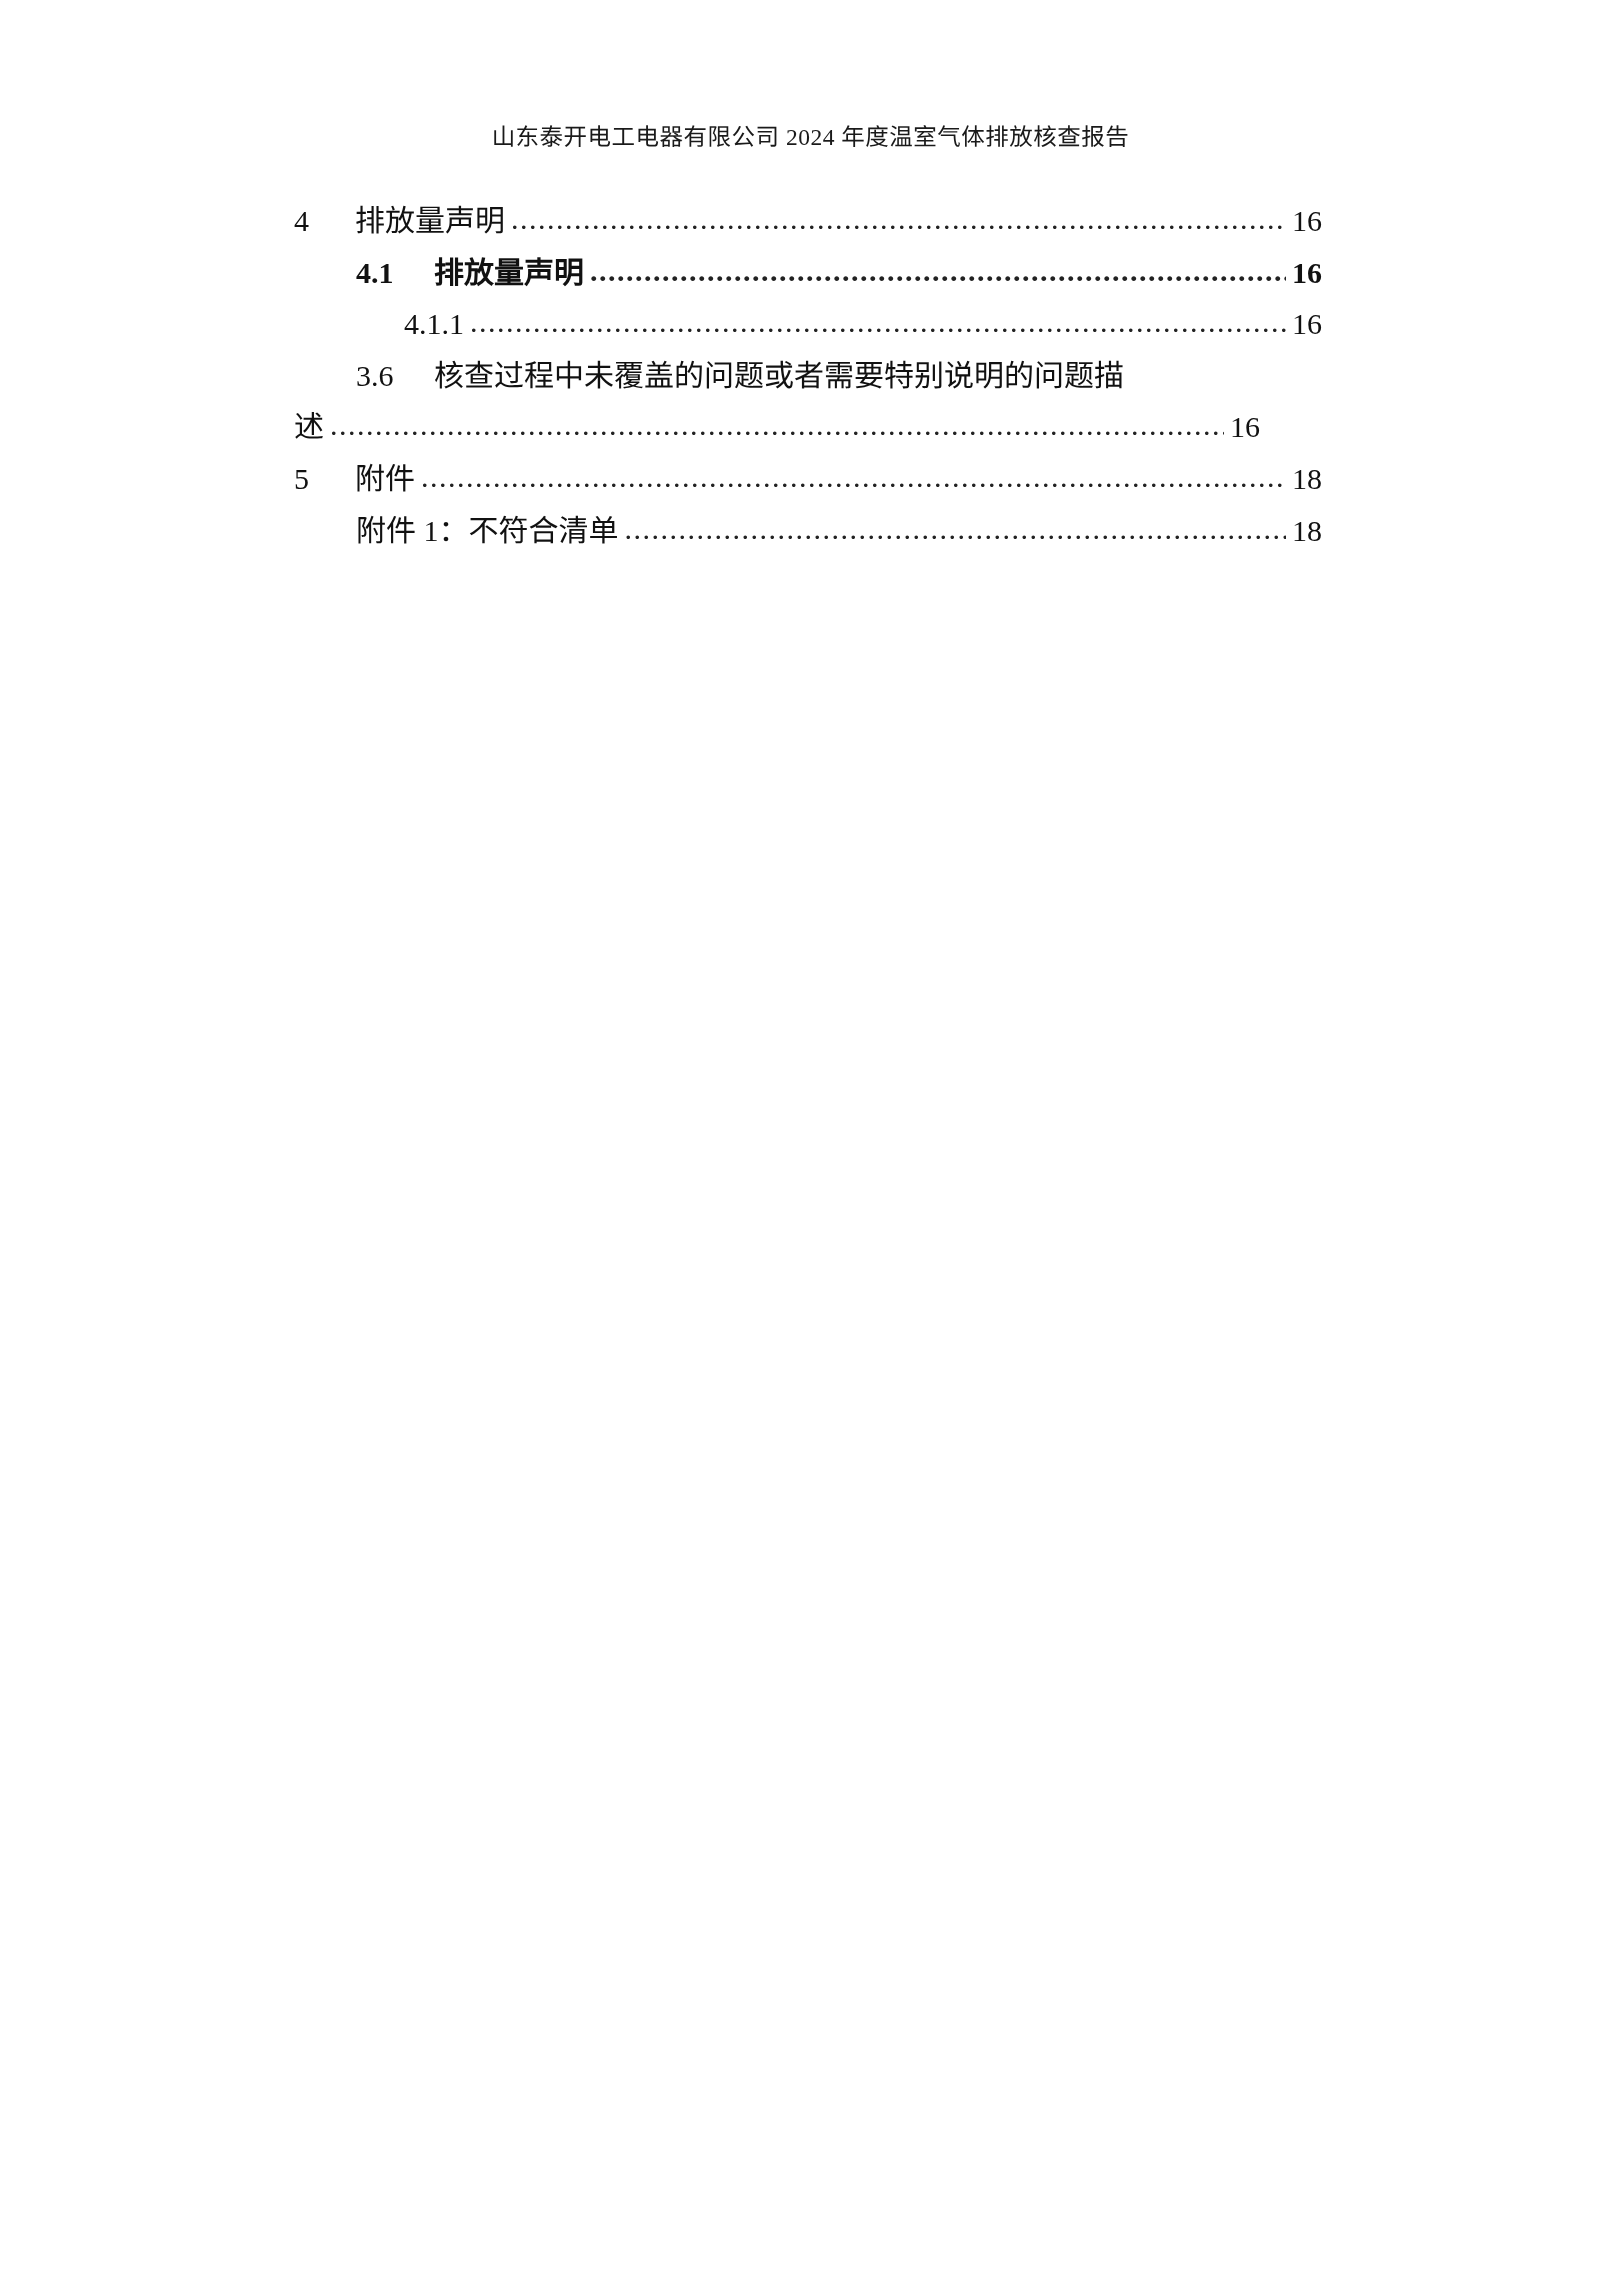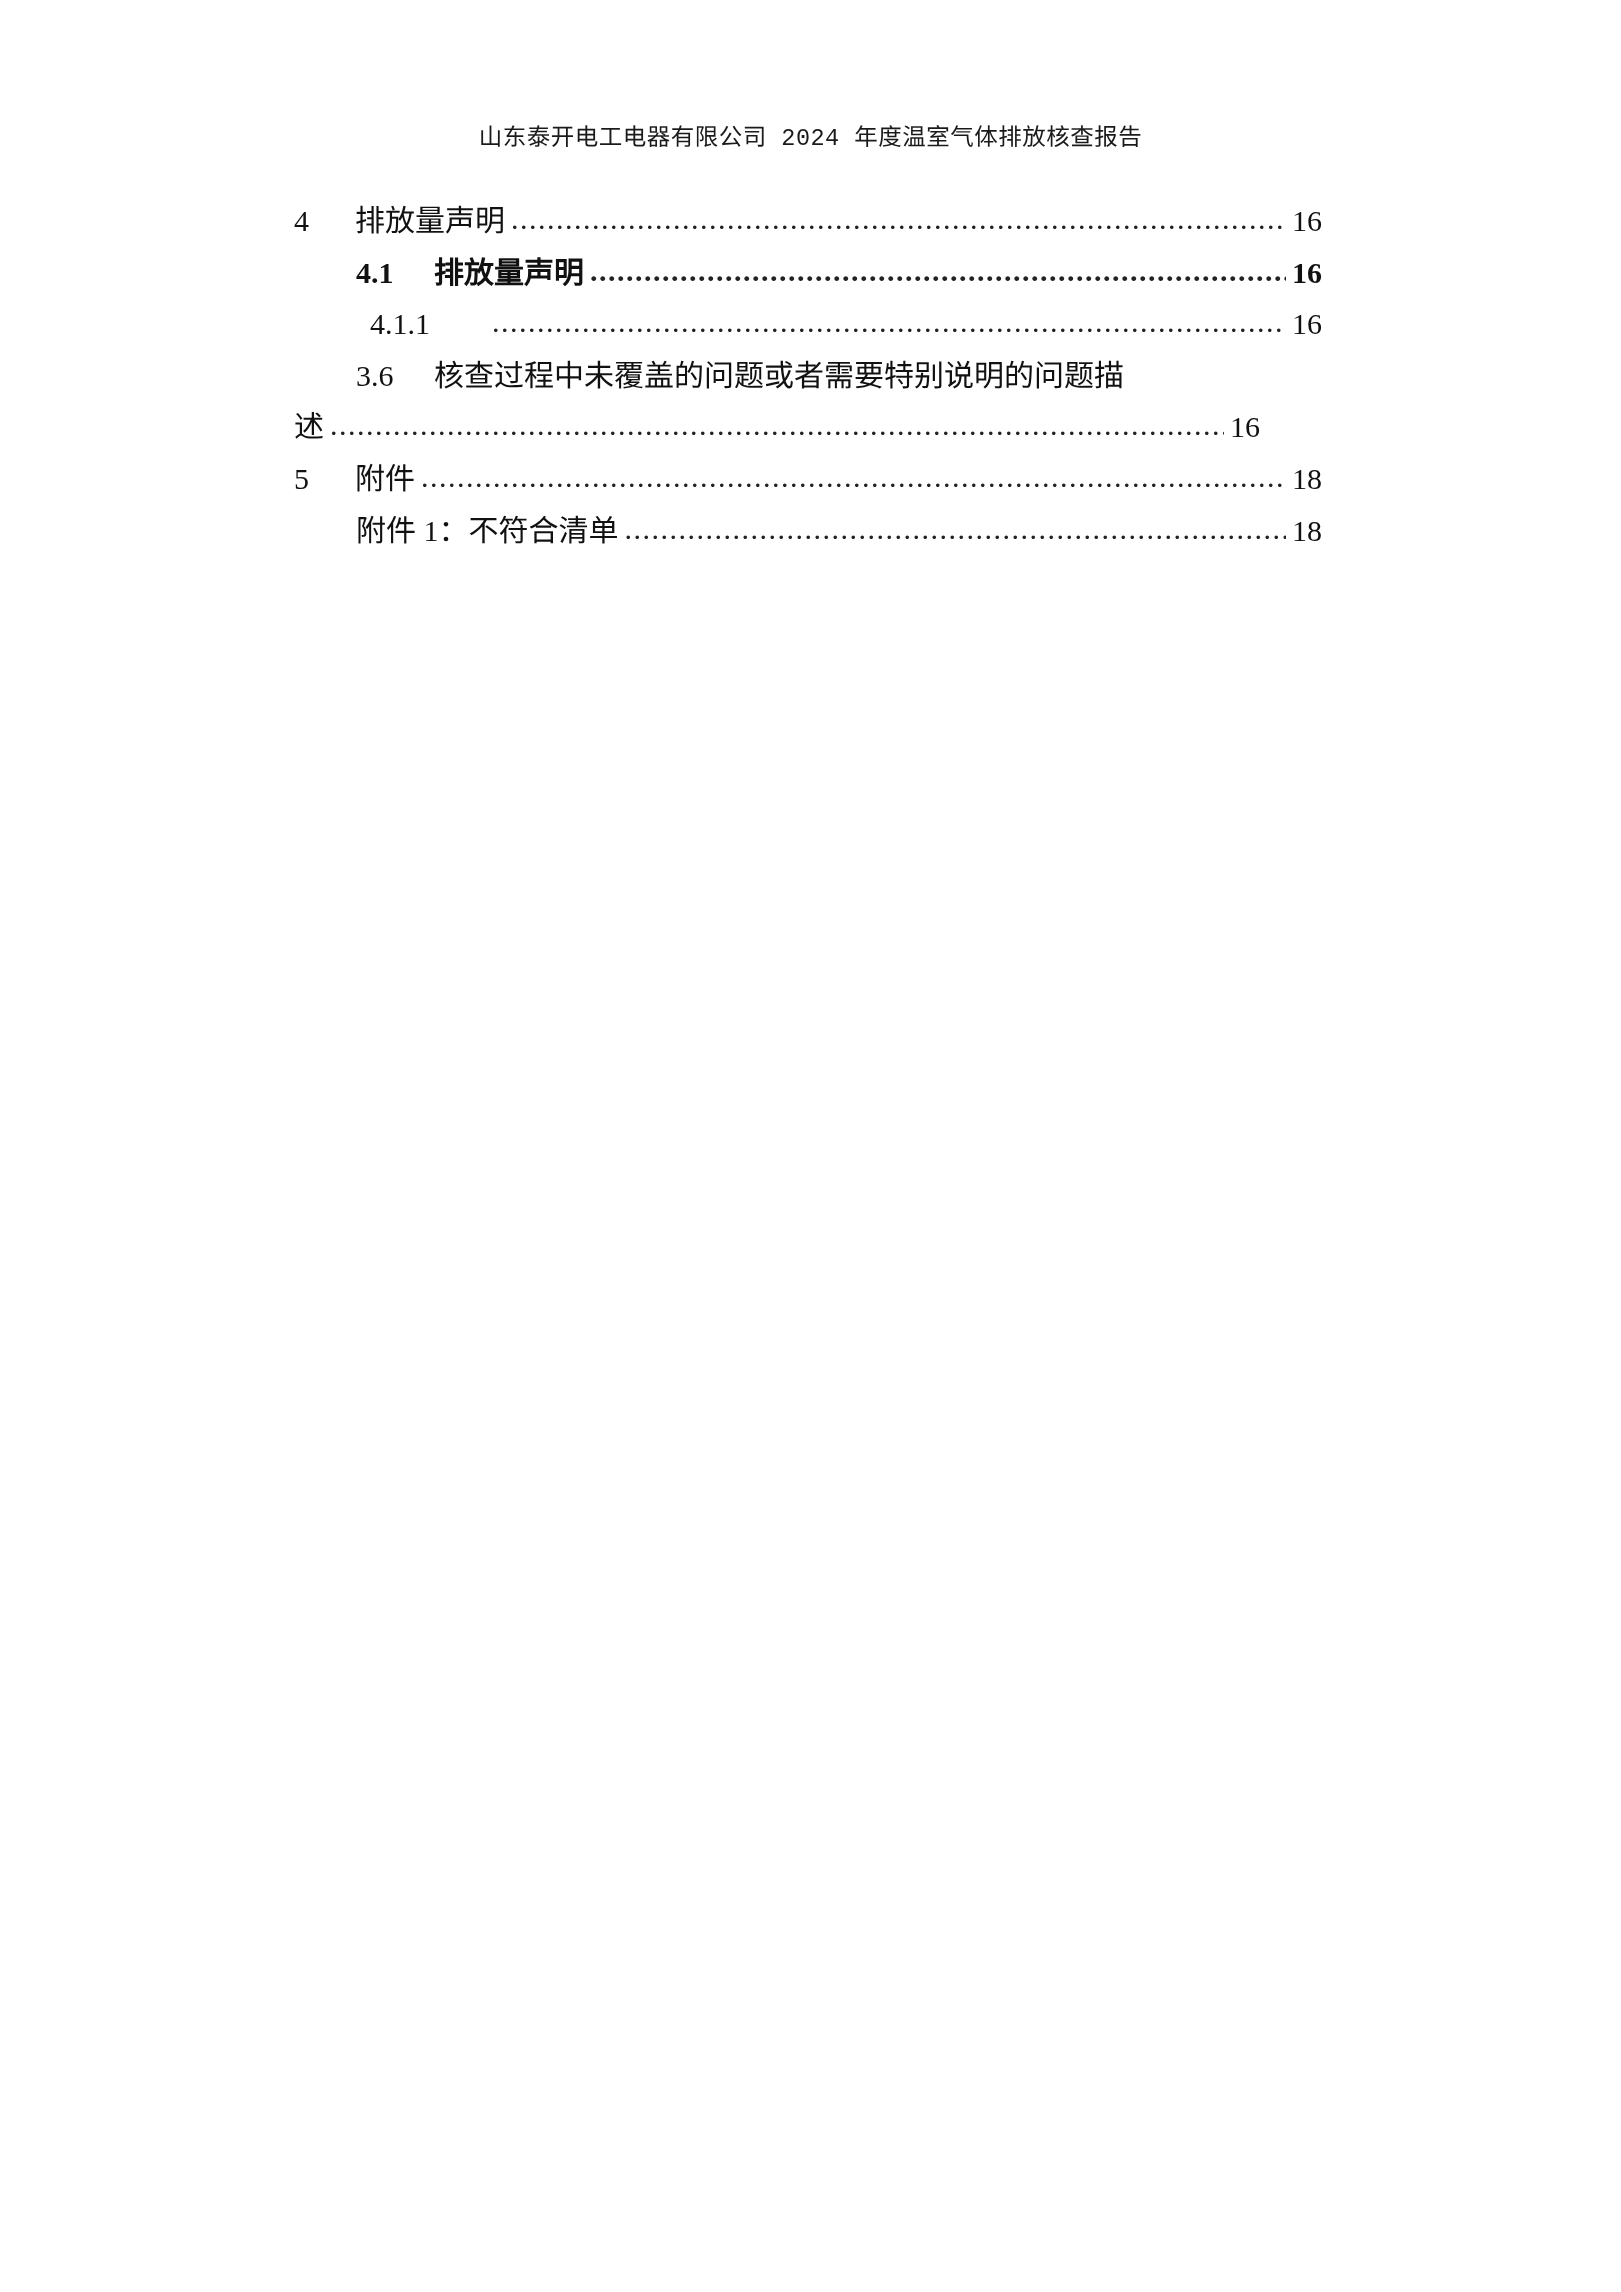--- a/index.html
+++ b/index.html
@@ -20,21 +20,21 @@
     width: 1621px;
     height: 2293px;
     box-sizing: border-box;
     padding: 0;
   }
   .header {
     text-align: center;
     font-size: 23.5px;
     letter-spacing: 0.5px;
     margin-top: 118px;
-    font-family: Liberation Mono, monospace;
+    font-family: Liberation Serif, serif;
     color: #1a1a1a;
   }
   .toc {
     margin-top: 43px;
     padding-left: 294px;
     padding-right: 299px;
   }
   .toc-entry {
     display: block;
     font-size: 30px;
@@ -43,21 +43,22 @@
     white-space: nowrap;
   }
   .toc-entry.lvl1 {
     margin-left: 0px;
   }
   .toc-entry.lvl2 {
     margin-left: 62px;
     font-weight: bold;
   }
   .toc-entry.lvl3 {
-    margin-left: 76px;
+    margin-left: 54px;
+    text-align: right;
   }
   .toc-entry.appendix {
     margin-left: 62px;
   }
   .row {
     display: flex;
     align-items: baseline;
     width: 100%;
   }
   .num {

